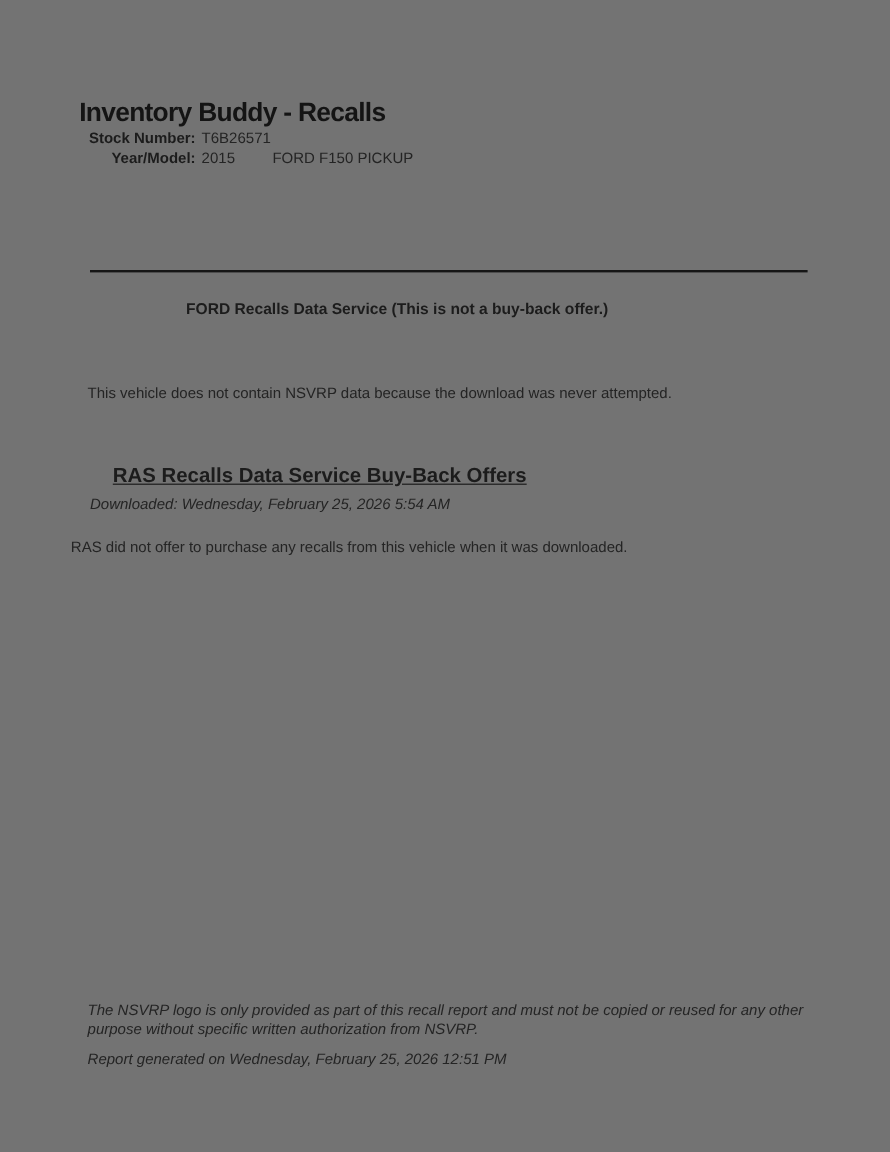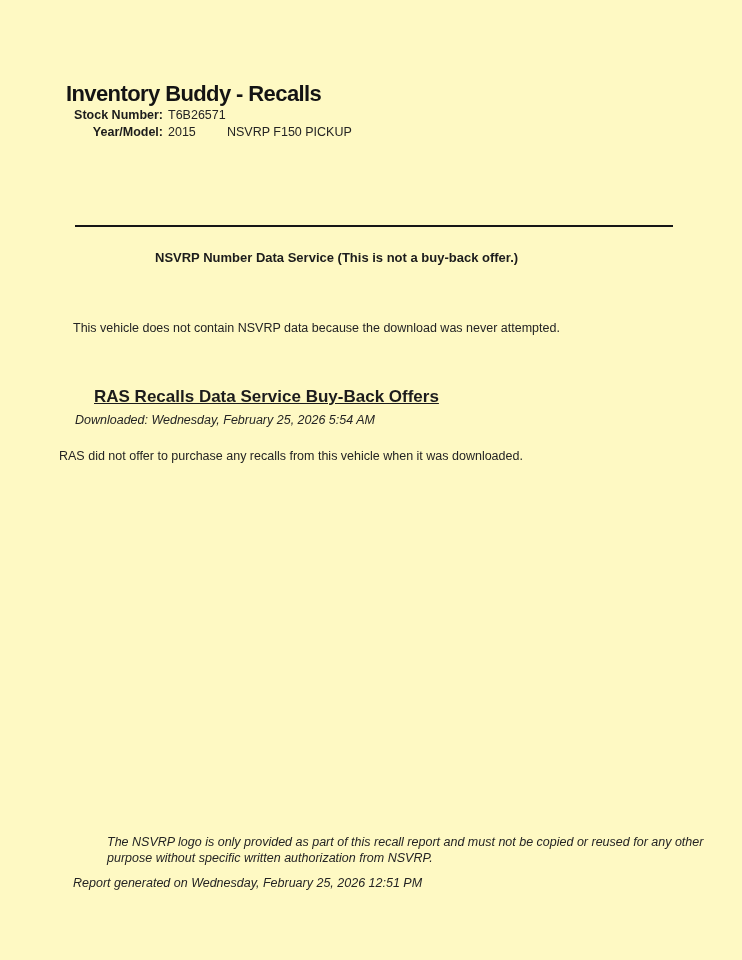--- a/index.html
+++ b/index.html
@@ -8,21 +8,21 @@
     width: 742px;
     height: 960px;
     position: relative;
     font-family: "Liberation Sans", sans-serif;
     color: #222222;
     overflow: hidden;
   }
   .page {
     position: absolute;
     inset: 0;
-    background: #fef9c3;
+    background: #737373;
   }
   .page-title {
     position: absolute;
     left: 66px;
     top: 81px;
     font-size: 22px;
     font-weight: bold;
     letter-spacing: -0.6px;
     color: #141414;
     white-space: nowrap;
@@ -106,21 +106,20 @@
     white-space: nowrap;
   }
   .footer-disclaimer {
     position: absolute;
     left: 73px;
     top: 834px;
     font-size: 12.5px;
     font-style: italic;
     line-height: 16px;
     color: #242424;
-    margin-left: 34px;
   }
   .footer-disclaimer div { white-space: nowrap; }
   .report-generated {
     position: absolute;
     left: 73px;
     top: 876px;
     font-size: 12.5px;
     font-style: italic;
     color: #242424;
     white-space: nowrap;
@@ -133,27 +132,27 @@
 
   <h1 class="page-title">Inventory Buddy - Recalls</h1>
 
   <div class="vehicle-info">
     <div class="info-row">
       <span class="info-label">Stock Number:</span>
       <span class="info-value">T6B26571</span>
     </div>
     <div class="info-row">
       <span class="info-label">Year/Model:</span>
-      <span class="info-value"><span class="year-value">2015</span><span>NSVRP F150 PICKUP</span></span>
+      <span class="info-value"><span class="year-value">2015</span><span>FORD F150 PICKUP</span></span>
     </div>
   </div>
 
   <div class="section-divider"></div>
 
-  <div class="nsvrp-heading">NSVRP Number Data Service (This is not a buy-back offer.)</div>
+  <div class="nsvrp-heading">FORD Recalls Data Service (This is not a buy-back offer.)</div>
 
   <div class="nsvrp-body">This vehicle does not contain NSVRP data because the download was never attempted.</div>
 
   <div class="ras-heading">RAS Recalls Data Service Buy-Back Offers</div>
 
   <div class="ras-downloaded">Downloaded: Wednesday, February 25, 2026 5:54 AM</div>
 
   <div class="ras-body">RAS did not offer to purchase any recalls from this vehicle when it was downloaded.</div>
 
   <div class="footer-disclaimer">

